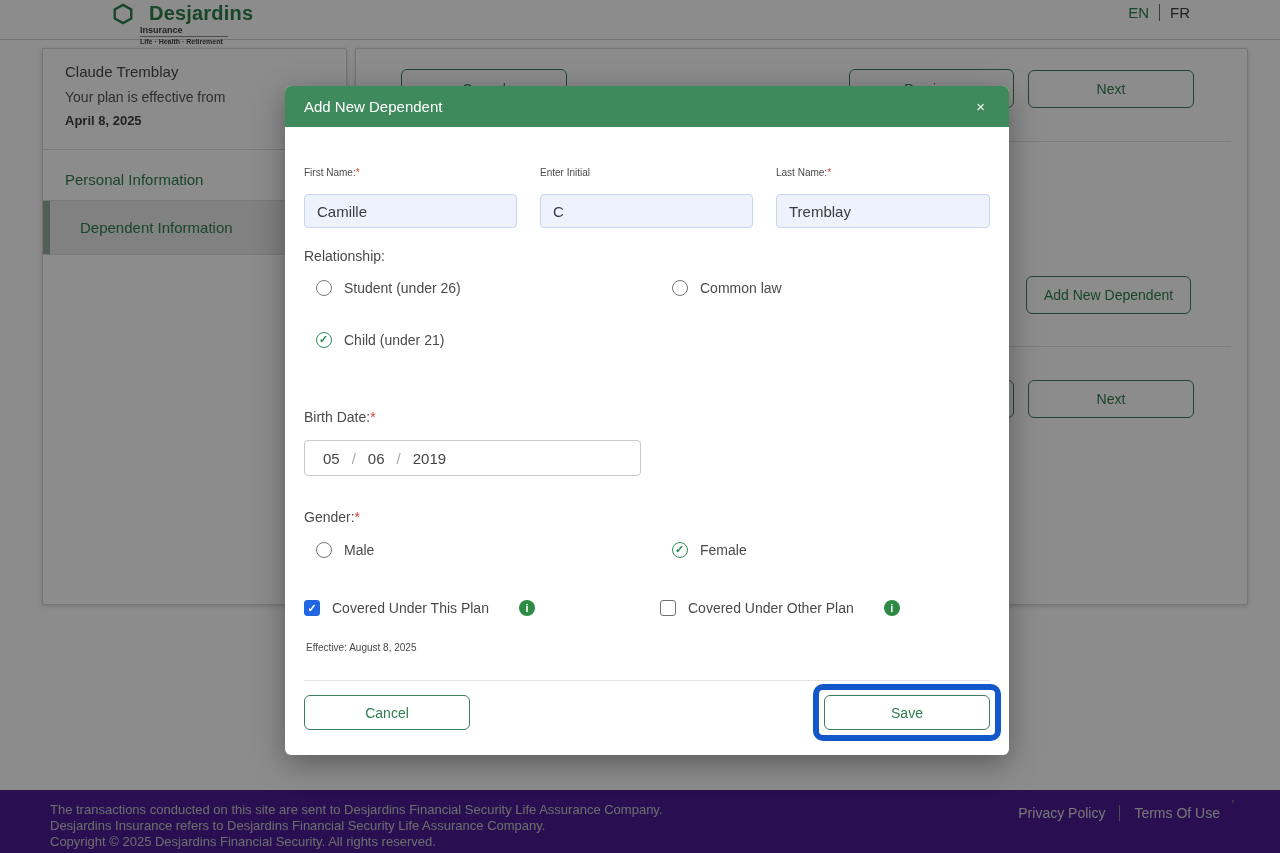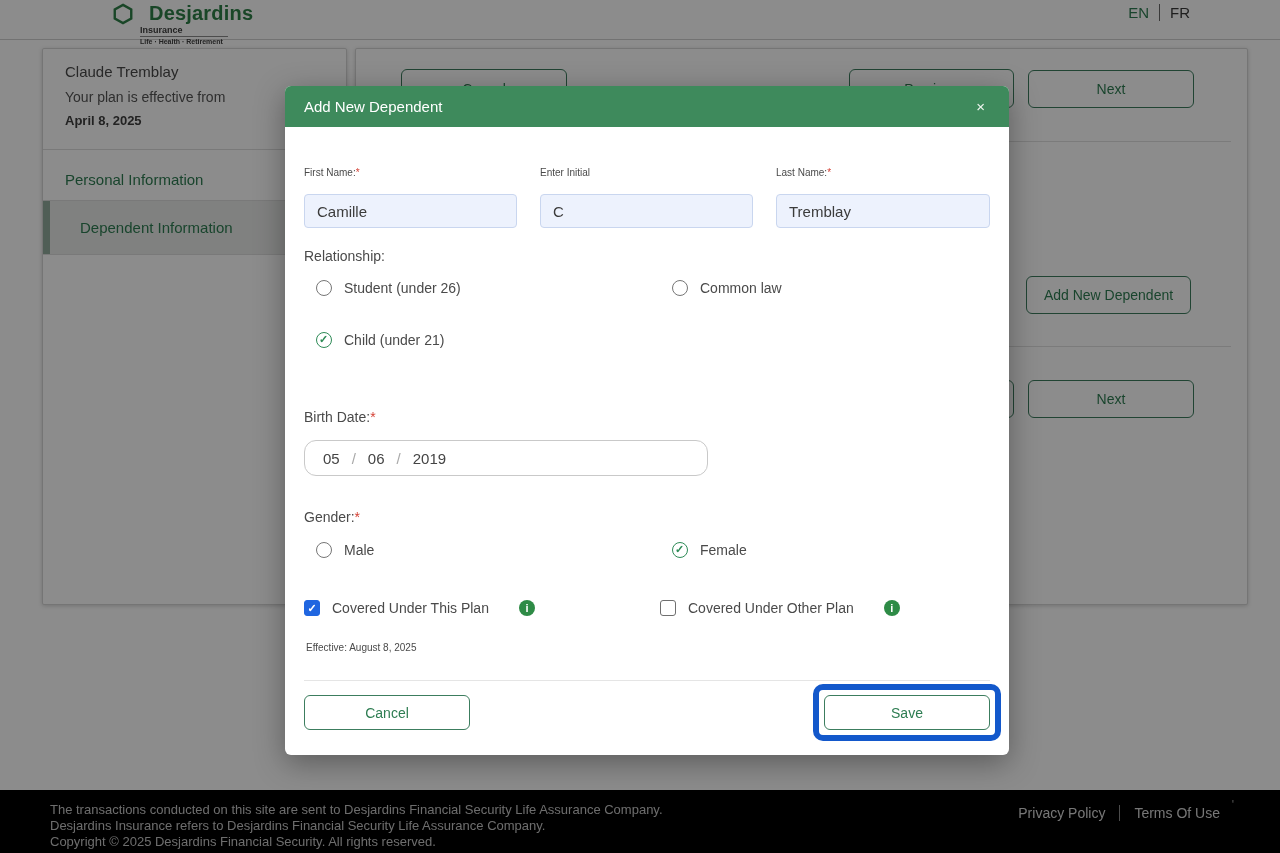--- a/index.html
+++ b/index.html
@@ -30,21 +30,21 @@
   .sb-div  { position:absolute; left:0; right:0; height:1px; background:#dcdcdc; }
   .sb-item { position:absolute; left:0; right:0; font-size:15px; color:#2e7d52; display:flex; align-items:center; cursor:pointer; }
   .sb-item.plain { top:109px; height:42px; padding-left:22px; }
   .sb-item.selected { top:152px; height:53px; padding-left:30px; background:#e9ece9; border-left:7px solid #93ac9d; }
 
   .gbtn { position:absolute; display:flex; align-items:center; justify-content:center;
           background:#fff; border:1px solid #3c7d5e; border-radius:6px; color:#2e7d52; font-size:14px; cursor:pointer; }
 
   .mc-div { position:absolute; left:16px; right:16px; height:1px; background:#e0e0e0; }
 
-  .footer { position:absolute; left:0; right:0; top:790px; height:63px; background:#000000; color:#c7c7c7; font-size:13px; }
+  .footer { position:absolute; left:0; right:0; top:790px; height:63px; background:#4c1d95; color:#c7c7c7; font-size:13px; }
   .footer-lines { position:absolute; left:50px; top:12px; line-height:16px; }
   .footer-links { position:absolute; right:60px; top:15px; display:flex; align-items:center; gap:14px; font-size:14px; color:#d9d9d9; }
   .footer-links .vline { width:1px; height:16px; background:#8a8a8a; }
   .footer-mark { position:absolute; right:46px; top:8px; color:#9a9a9a; font-size:12px; }
 
   
   .backdrop { position:absolute; inset:0; background:rgba(0,0,0,.45); z-index:10; }
 
   
   .modal { position:absolute; left:285px; top:86px; width:724px; height:669px; background:#fff; border-radius:6px;
@@ -66,21 +66,21 @@
   .sec-label { font-size:14px; color:#4a4a4a; height:18px; }
   .rel-label { margin-top:20px; }
   .grid2 { display:grid; grid-template-columns:356px 1fr; }
   .radio-grid { margin-top:13px; row-gap:35px; }
   .opt { display:flex; align-items:center; gap:12px; font-size:14px; color:#4a4a4a; cursor:pointer; padding-left:12px; height:17px; }
   .radio { width:16px; height:16px; border:1.5px solid #767676; border-radius:50%; flex:0 0 auto; position:relative; background:#fff; }
   .radio.checked { border-color:#2e8b57; }
   .radio.checked::after { content:"\2713"; position:absolute; left:2px; top:0px; font-size:11px; font-weight:bold; color:#2e8b57; }
 
   .birth-label { margin-top:61px; }
-  .birth-box { margin-top:13px; width:404px; height:36px; border:1px solid #c9c9c9; border-radius:12px;
+  .birth-box { margin-top:13px; width:337px; height:36px; border:1px solid #c9c9c9; border-radius:4px;
                display:flex; align-items:center; gap:12px; padding-left:18px; font-size:15px; color:#444; cursor:text; }
   .birth-sep { color:#a9a9a9; }
 
   .gender-label { margin-top:33px; }
   .gender-grid { margin-top:14px; }
 
   .coverage-grid { margin-top:41px; }
   .chk-row { display:flex; align-items:center; gap:12px; font-size:14px; color:#4a4a4a; cursor:pointer; height:18px; }
   .checkbox { width:16px; height:16px; border:1.5px solid #6f6f6f; border-radius:3px; background:#fff; position:relative; flex:0 0 auto; }
   .checkbox.checked { background:#2066e0; border-color:#2066e0; }

